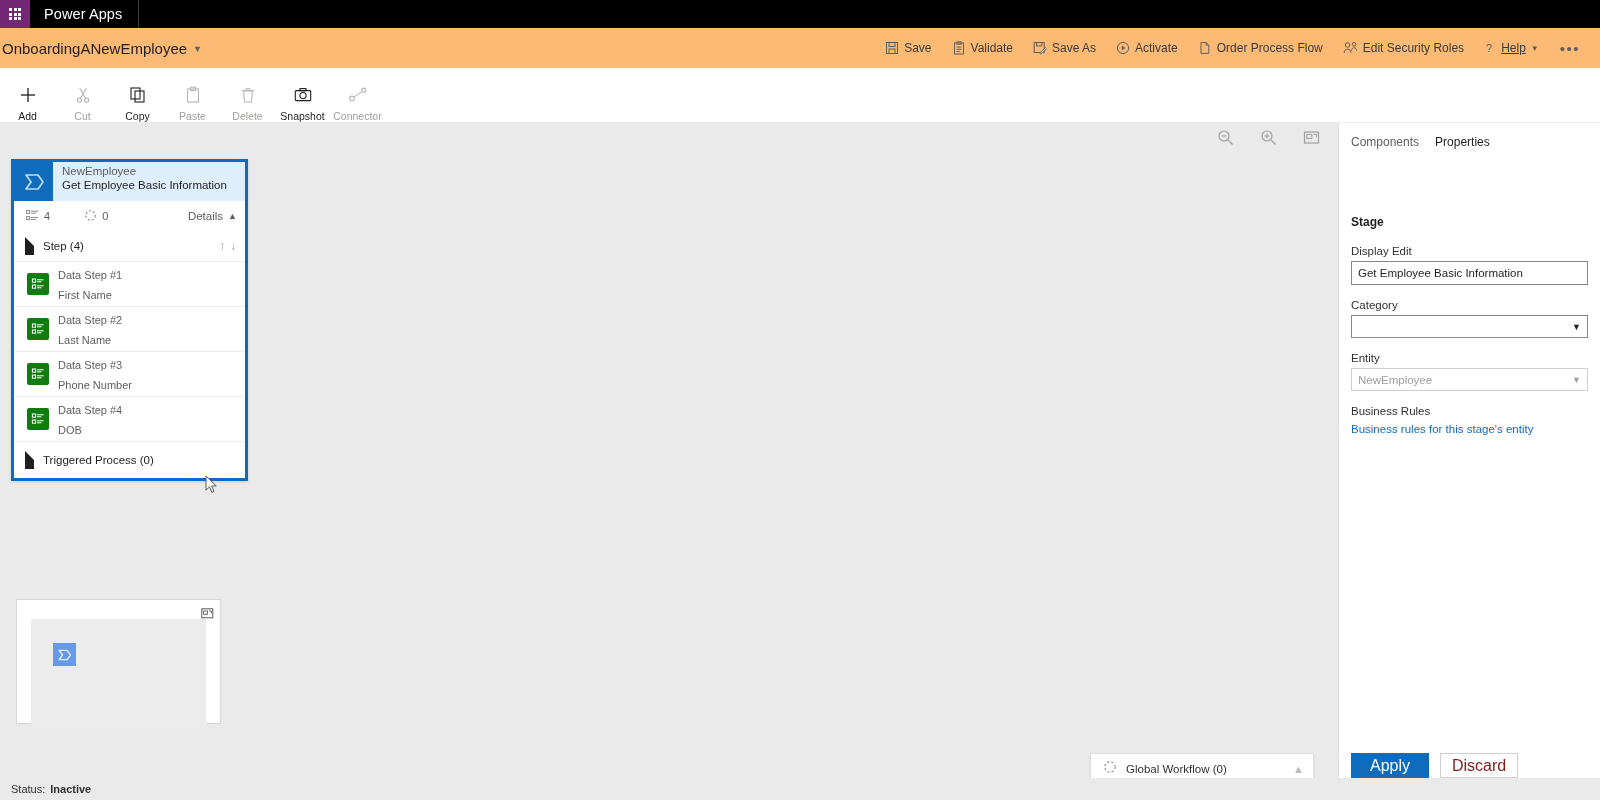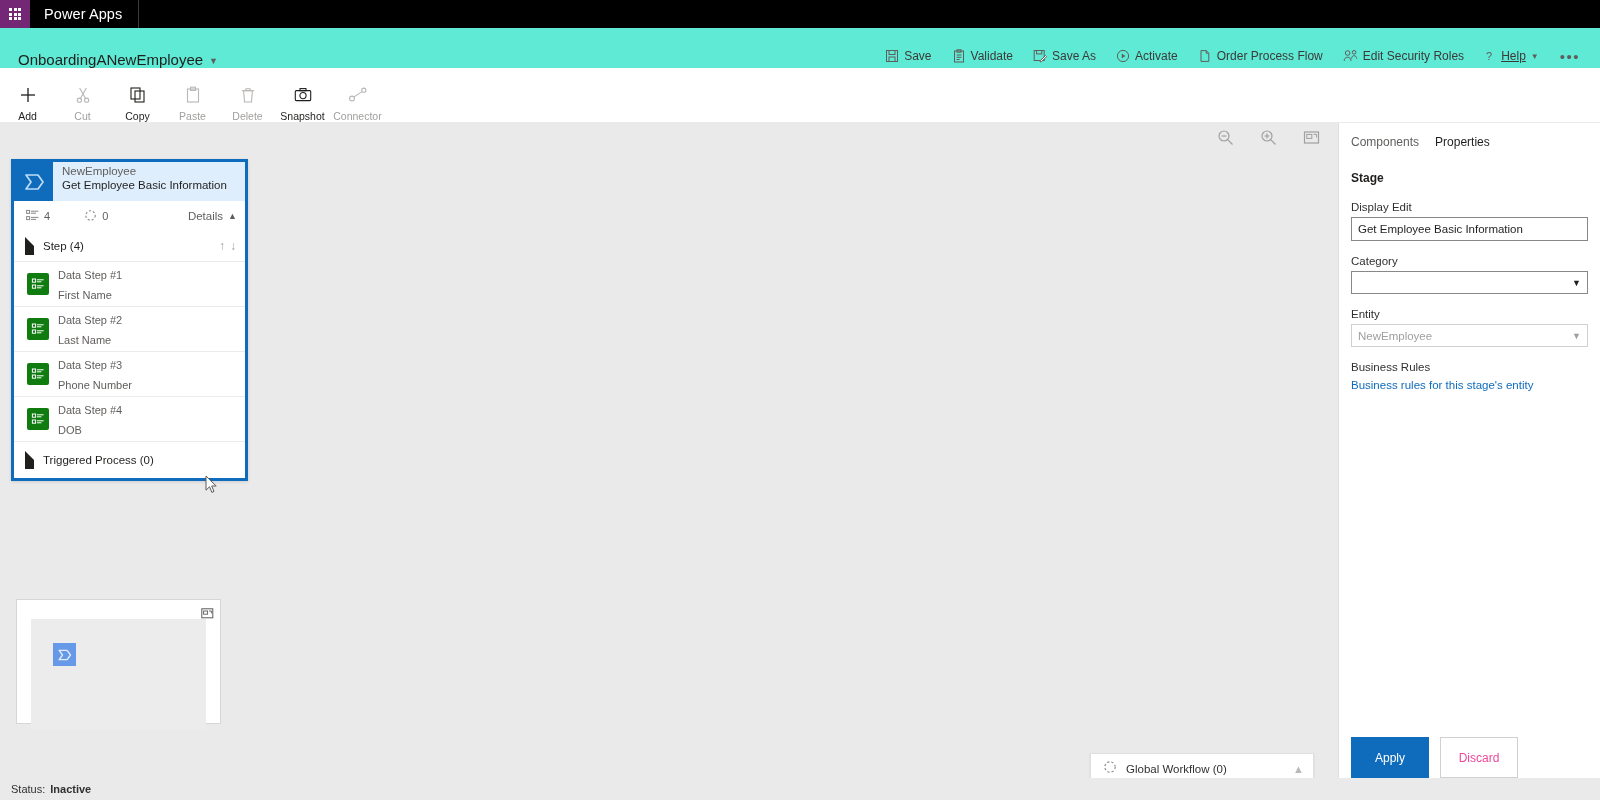--- a/index.html
+++ b/index.html
@@ -25,22 +25,22 @@
   .waffle-grid { display:grid; grid-template-columns:repeat(3,3px); grid-template-rows:repeat(3,3px); gap:1.6px; }
   .waffle-grid i { display:block; width:3px; height:3px; background:#ffffff; }
   #suite-brand {
     color:#ffffff; font-size:14.5px; display:flex; align-items:center;
     padding:0 16px 0 14px; letter-spacing:.1px;
     border-right:1px solid #3b3b3b;
   }
 
   
   #titlebar {
-    height:40px; background:#5eead4; display:flex; align-items:flex-end;
-    padding:0 10px 0 16px; position:relative;
+    height:40px; background:#fdba74; display:flex; align-items:center;
+    padding:0 10px 0 0; position:relative;
   }
   #appname {
     font-size:15px; color:#201f1e; padding-left:2px; display:flex; align-items:center; gap:6px;
     cursor:pointer;
   }
   #appname .chev { font-size:9px; color:#605e5c; transform:translateY(1px); }
   #cmdbar { display:flex; align-items:center; gap:2px; margin-left:auto; }
   .cmd {
     display:flex; align-items:center; gap:5px; padding:5px 9px; font-size:12px;
     color:#3b3a39; cursor:pointer; white-space:nowrap; border-radius:2px;
@@ -154,21 +154,21 @@
     position:absolute; left:1090px; bottom:16px; width:224px; height:31px;
     background:#ffffff; border:1px solid #e1dfdd; display:flex; align-items:center;
     padding:0 9px 0 12px; gap:9px; box-shadow:0 .6px 1.8px rgba(0,0,0,.10);
   }
   #globalwf .gwf-label { font-size:11.5px; color:#323130; }
   #gwf-chev { margin-left:auto; color:#b9b9b9; font-size:11px; cursor:pointer; }
 
   
   #rightpanel {
     width:262px; background:#ffffff; border-left:1px solid #e1dfdd;
-    display:flex; flex-direction:column; flex:none; position:relative;
+    display:flex; flex-direction:column; flex:none; position:relative;gap:44px;
   }
   #panel-tabs { display:flex; gap:16px; padding:10px 12px 0 12px; }
   .ptab { font-size:12px; color:#605e5c; padding:2px 0 8px 0; cursor:pointer; }
   .ptab.active { color:#201f1e; }
   #panel-body { padding:8px 12px 0 12px; flex:1; overflow:hidden; }
   #panel-section-title { font-size:12px; font-weight:bold; color:#201f1e; margin:6px 0 16px 0; }
   .fld { margin-bottom:14px; }
   .fld label { display:block; font-size:11.5px; color:#323130; margin-bottom:4px; }
   .fld input[type=text] {
     width:100%; height:24px; border:1px solid #8a8886; padding:0 6px;
@@ -184,25 +184,25 @@
   .fld .selbox .sc { margin-left:auto; font-size:9px; color:#201f1e; }
   .fld .selbox.disabled .sc { color:#a19f9d; }
   #br-label { font-size:11.5px; color:#323130; margin-bottom:2px; }
   #br-link { font-size:11.5px; color:#0f6cbd; text-decoration:none; cursor:pointer; }
 
   #panel-footer {
     position:absolute; left:0; right:0; bottom:22px; display:flex; gap:11px;
     padding:0 12px; justify-content:flex-start;
   }
   .pbtn {
-    min-width:78px; height:41px; font-size:12px; cursor:pointer;
+    min-width:78px; height:25px; font-size:16px; cursor:pointer;
     font-family:"Liberation Sans", sans-serif; display:flex; align-items:center; justify-content:center;
   }
   #apply-btn { background:#0f6cbd; color:#ffffff; border:1px solid #0f6cbd; }
-  #discard-btn { background:#ffffff; color:#ec4899; border:1px solid #d1d1d1; }
+  #discard-btn { background:#ffffff; color:#7f1d1d; border:1px solid #d1d1d1; }
 
   
   #statusbar {
     position:absolute; left:0; bottom:0; width:1600px; height:22px;
     background:#eaeaea; display:flex; align-items:center; padding-left:11px;
     font-size:11px; color:#323130; gap:5px; z-index:30;
   }
   #statusbar .sv { font-weight:bold; }
 </style>
 </head>

